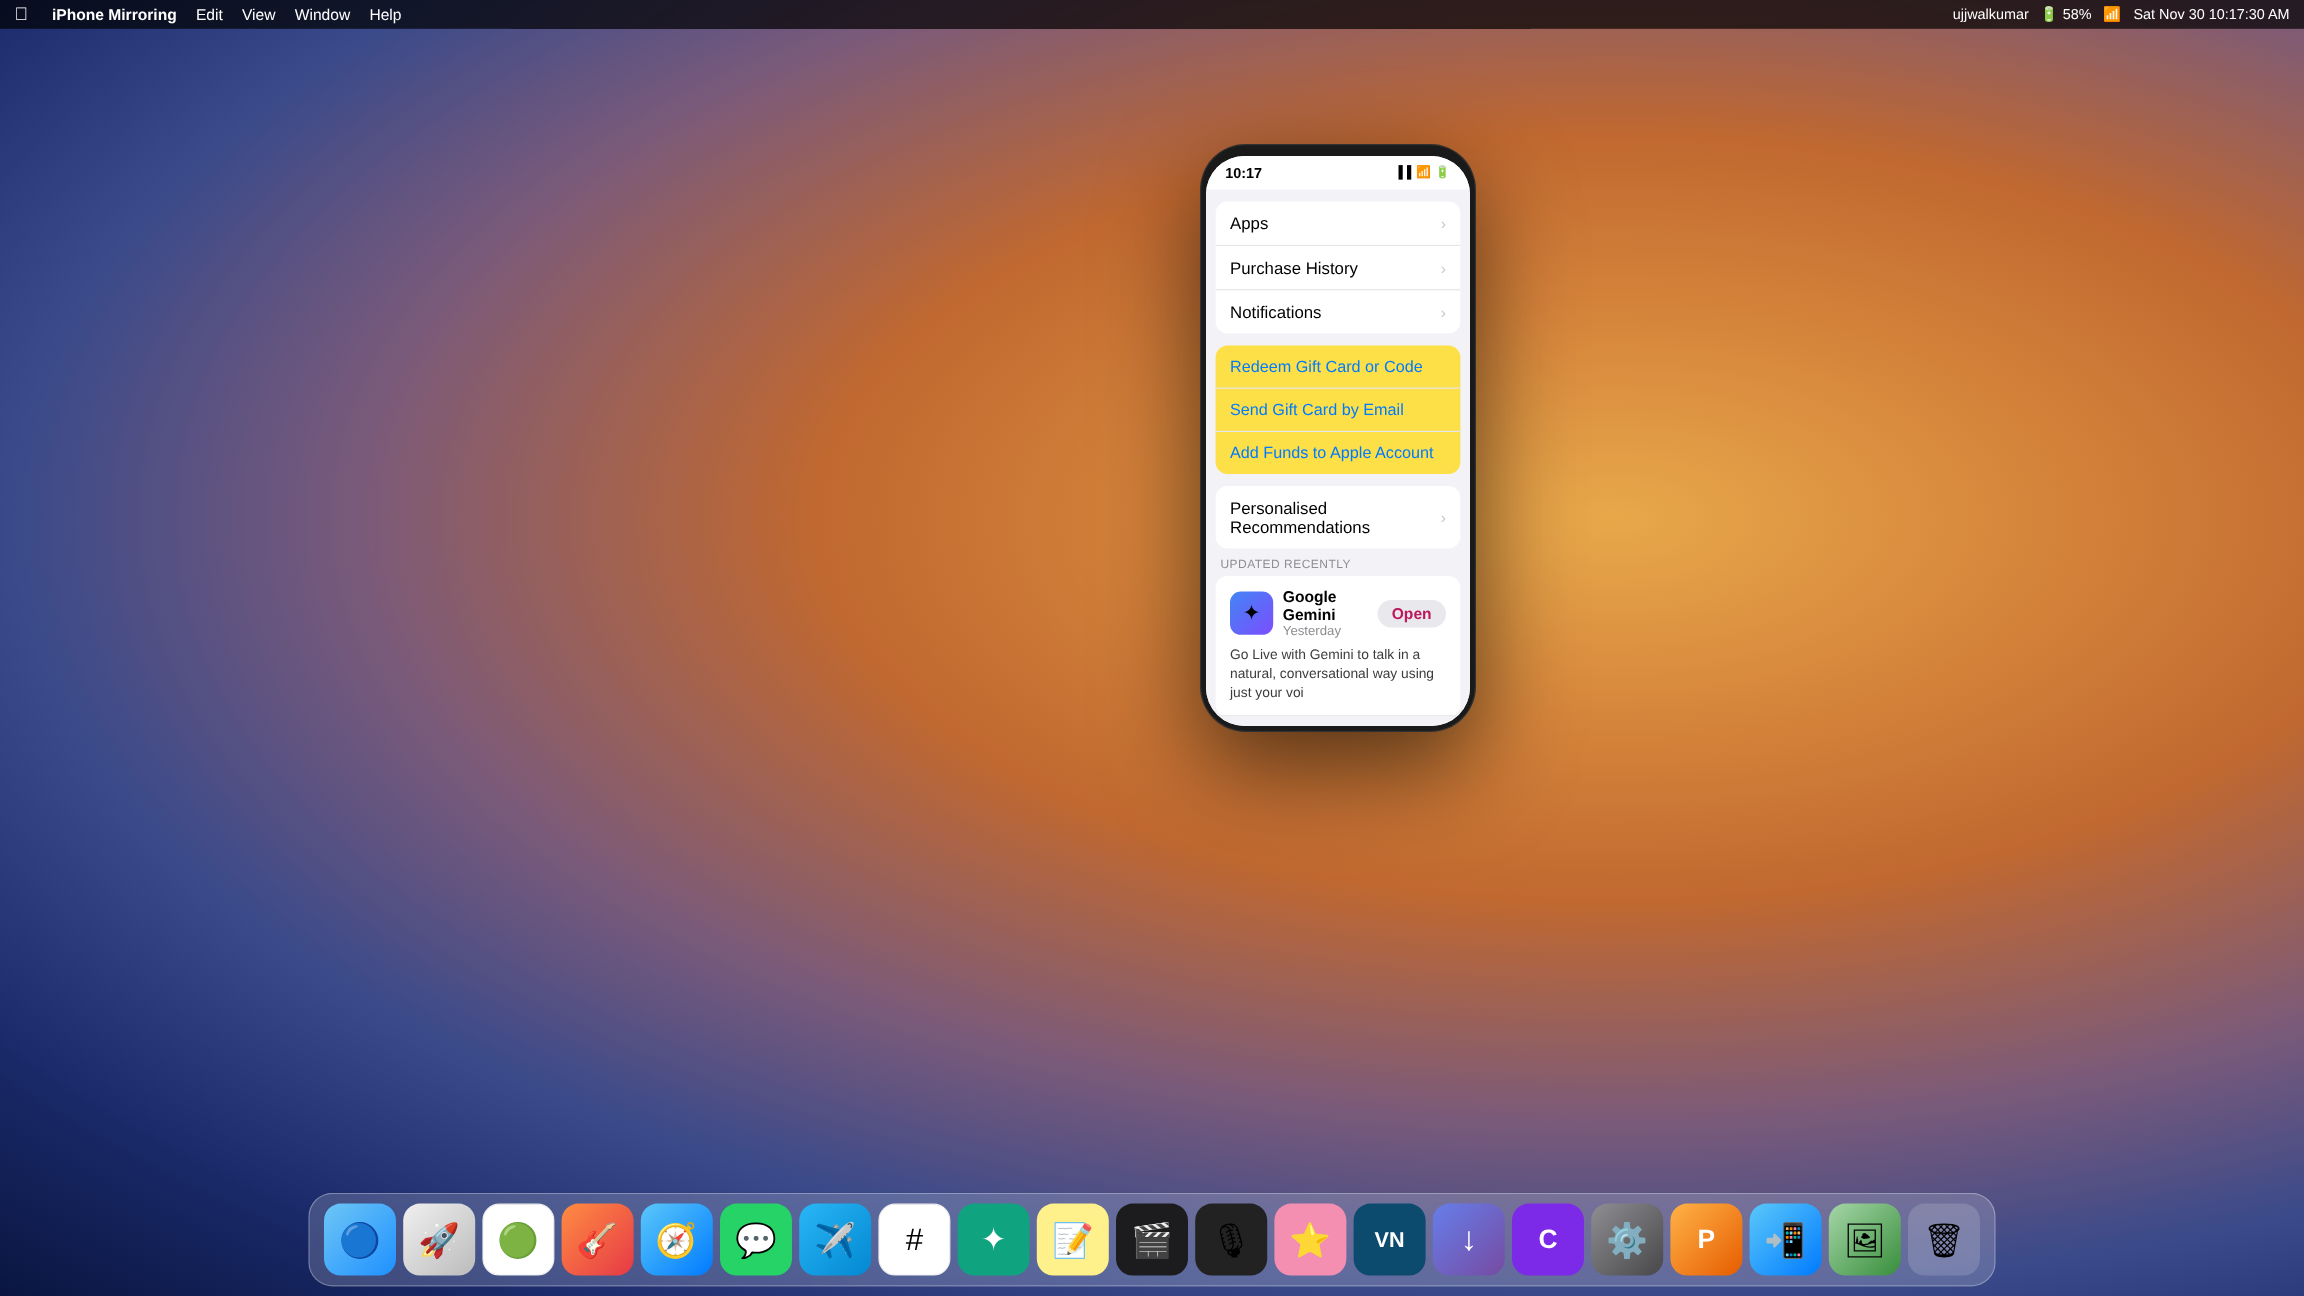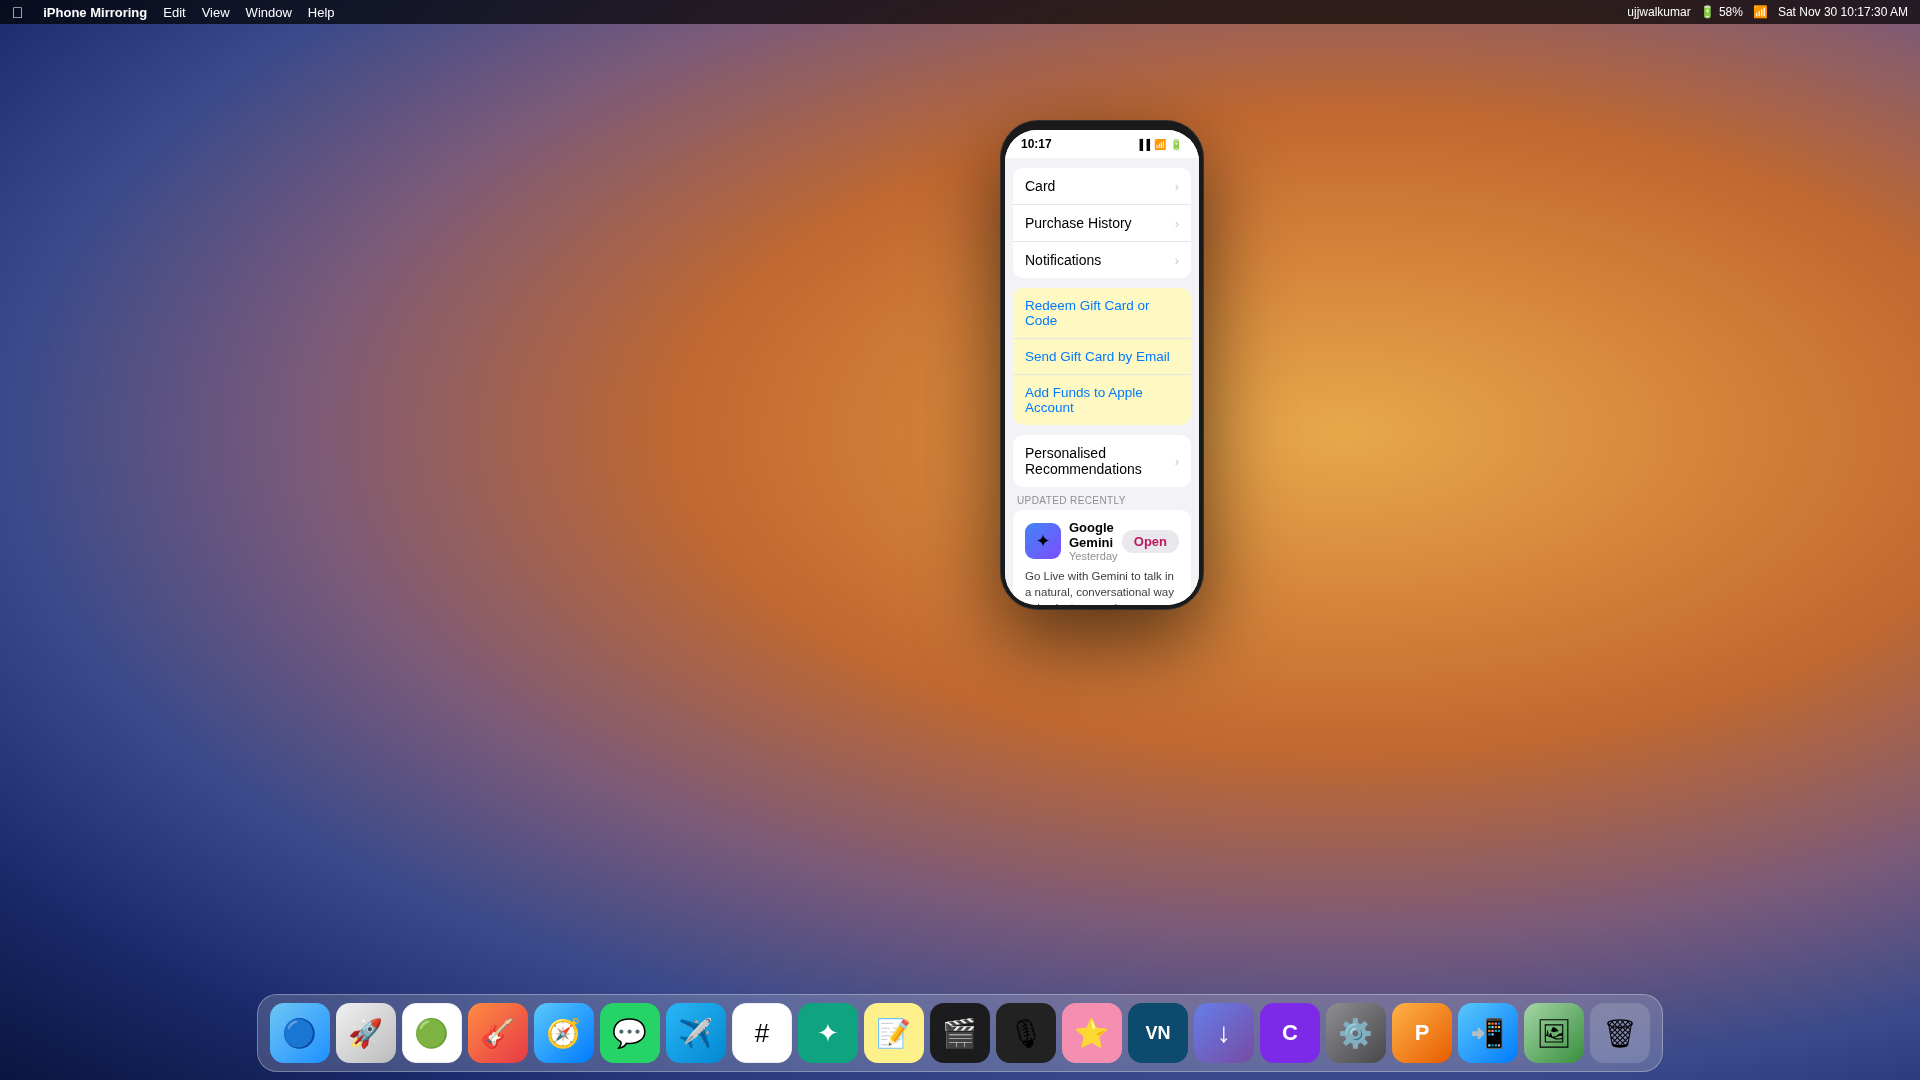--- a/index.html
+++ b/index.html
@@ -84,21 +84,21 @@
       cursor: pointer;
       position: relative;
       transition: transform 0.1s;
     }
 
     
     .iphone-window {
       position: absolute;
       top: 120px;
       left: 1000px;
-      width: 204px;
+      width: 230px;
       height: 490px;
       background: #1a1a1a;
       border-radius: 38px;
       box-shadow: 0 30px 80px rgba(0,0,0,0.6), inset 0 0 0 1px rgba(255,255,255,0.1);
       overflow: hidden;
       z-index: 50;
     }
 
     .iphone-screen {
       position: absolute;
@@ -182,21 +182,21 @@
     .list-item:last-child { border-bottom: none; }
     .list-item-label { flex: 1; }
     .list-item-chevron {
       color: #c7c7cc;
       font-size: 13px;
     }
 
     
     .gift-section {
       margin: 10px 8px 0;
-      background: #fef9c3;
+      background: #fde047;
       border-radius: 10px;
     }
     .gift-item {
       display: flex;
       align-items: center;
       padding: 10px 12px;
       border-bottom: 0.5px solid #e5e5ea;
       font-size: 13.5px;
       color: #007aff;
       cursor: pointer;
@@ -320,21 +320,21 @@
         <span>📶</span>
         <span>🔋</span>
       </div>
     </div>
 
     <div class="iphone-content">
 
 
       <div class="section-list" style="margin-top:10px;">
         <div class="list-item">
-          <span class="list-item-label">Card</span>
+          <span class="list-item-label">Apps</span>
           <span class="list-item-chevron">›</span>
         </div>
         <div class="list-item">
           <span class="list-item-label">Purchase History</span>
           <span class="list-item-chevron">›</span>
         </div>
         <div class="list-item">
           <span class="list-item-label">Notifications</span>
           <span class="list-item-chevron">›</span>
         </div>

